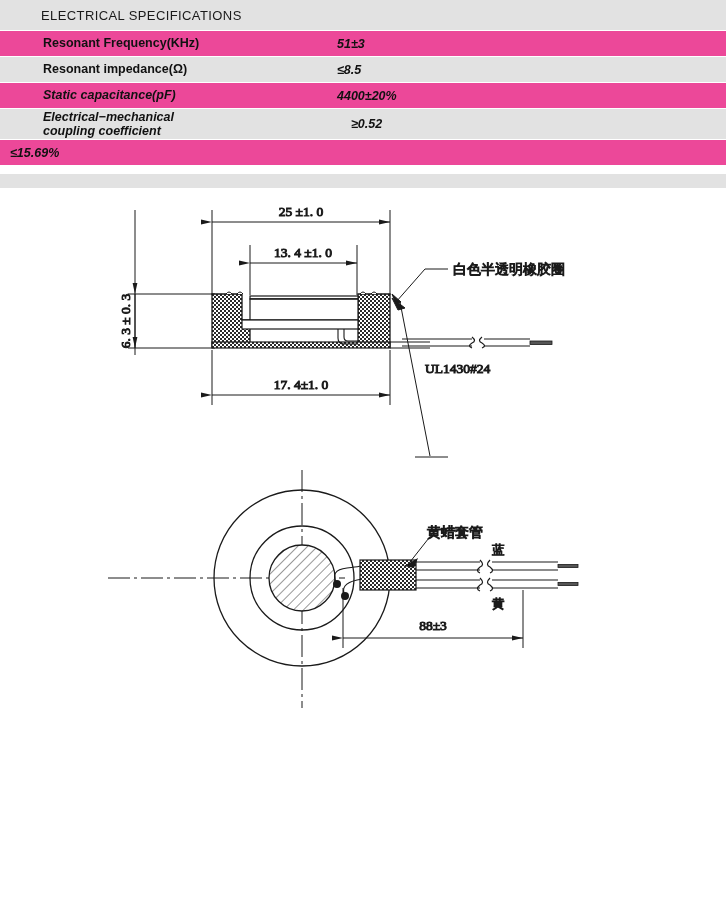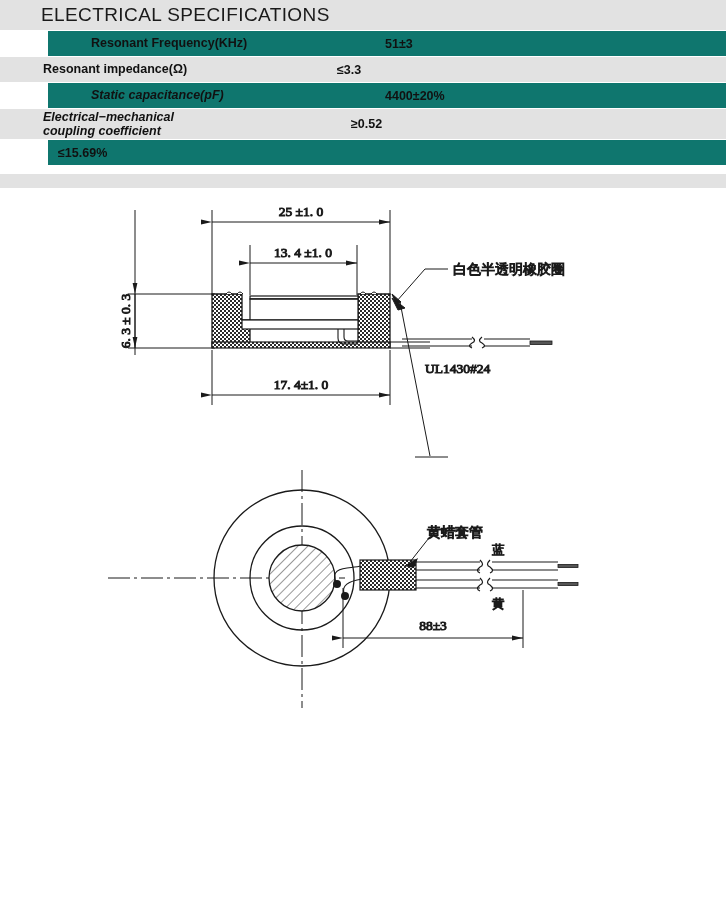--- a/index.html
+++ b/index.html
@@ -24,56 +24,57 @@
     width: 726px;
   }
   .spec-header {
     background: #e2e2e2;
     height: 30px;
     display: flex;
     align-items: center;
     border-bottom: 1px solid #ffffff;
   }
   .spec-header .title {
-    font-size: 19px;
+    font-size: 13px;
     letter-spacing: 0.4px;
     color: #1a1a1a;
     padding-left: 41px;
     font-weight: 400;
     white-space: nowrap;
   }
   .spec-row {
     display: flex;
     align-items: center;
     height: 25px;
     border-bottom: 1px solid #ffffff;
   }
   .spec-row.tall {
     height: 30px;
     gap: 14px;
   }
-  .spec-row.odd  { background: #0f766e; margin-left: 48px; }
+  .spec-row.odd  { background: #ec4899; }
   .spec-row.even { background: #e2e2e2; }
 
   .spec-label {
     width: 327px;
     padding-left: 43px;
     box-sizing: border-box;
     font-size: 12.5px;
     font-weight: bold;
     color: #111111;
     line-height: 1.15;
     white-space: pre-line;
   }
   .spec-label.thin { font-weight: 600; font-style: italic; }
   .spec-value {
     font-size: 12.5px;
     font-weight: bold;
     color: #111111;
     padding-left: 10px;
+    font-style: italic;
   }
   .spec-footer {
     background: #e2e2e2;
     height: 14px;
   }
   .spec-gap {
     background: #ffffff;
     height: 8px;
   }
 
@@ -113,21 +114,21 @@
     <div class="title">ELECTRICAL SPECIFICATIONS</div>
   </div>
 
   <div class="spec-row odd">
     <div class="spec-label">Resonant Frequency(KHz)</div>
     <div class="spec-value">51±3</div>
   </div>
 
   <div class="spec-row even">
     <div class="spec-label">Resonant  impedance(Ω)</div>
-    <div class="spec-value">≤3.3</div>
+    <div class="spec-value">≤8.5</div>
   </div>
 
   <div class="spec-row odd">
     <div class="spec-label thin">Static  capacitance(pF)</div>
     <div class="spec-value">4400±20%</div>
   </div>
 
   <div class="spec-row even tall">
     <div class="spec-label thin">Electrical−mechanical
 coupling coefficient</div>

